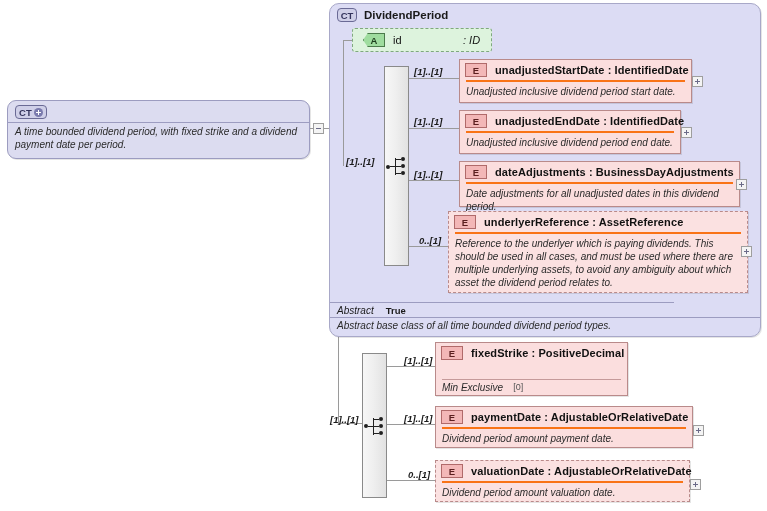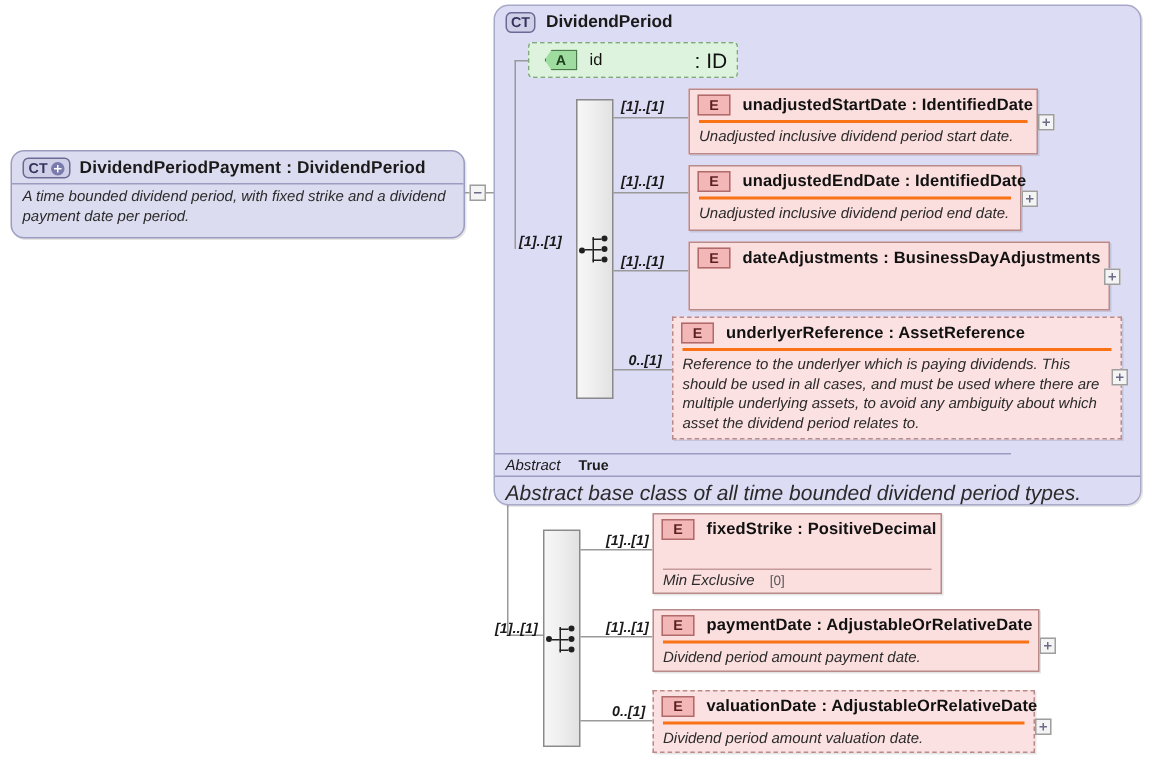--- a/index.html
+++ b/index.html
@@ -174,22 +174,23 @@
     color: #1d3d1d;
     clip-path: polygon(22% 0, 100% 0, 100% 100%, 22% 100%, 0 50%);
     margin-left: 6px;
   }
   .attr-name {
     font-size: 11px;
     color: #111;
     width: 62px;
   }
   .attr-type {
-    font-size: 14px;
+    font-size: 11px;
     color: #111;
+    font-style: italic;
   }
 
   
   .seq-box {
     position: absolute;
     background: linear-gradient(to right, #f7f7f7 0%, #efefef 45%, #e2e2e2 100%);
     border: 1px solid #8a8a8a;
     box-sizing: border-box;
     display: flex;
     align-items: center;
@@ -301,37 +302,36 @@
     font-size: 10px;
   }
   .abstract-label { font-style: italic; color: #1a1a1a; }
   .abstract-val { font-weight: bold; color: #1a1a1a; font-size: 9.5px; }
   .abstract-doc {
     position: absolute;
     border-top: 1px solid #9c9cc0;
     box-sizing: border-box;
     padding-left: 7px;
     padding-top: 2px;
-    font-size: 14px;
+    font-size: 10px;
     font-style: italic;
     color: #2a2a2a;
   }
 </style>
 </head>
 <body>
 
 <div id="canvas">
 
   <div class="ct-box" style="left:7px; top:100px; width:303px; height:59px;">
     <div class="ct-head">
       <span class="badge-ct">
         <span>CT</span>
         <span class="plus-circle"></span>
       </span>
-      <span class="ct-title">DividendPeriodPayment : DividendPeriod</span>
     </div>
     <div class="ct-doc">A time bounded dividend period, with fixed strike and a dividend payment date per period.</div>
   </div>
 
   <div class="toggle" style="left:313px; top:123px;"></div>
 
   <div class="line-h" style="left:310px; top:128px; width:4px;"></div>
   <div class="line-h" style="left:324px; top:128px; width:14px;"></div>
   <div class="line-v" style="left:338px; top:128px; height:295px;"></div>
 
@@ -392,20 +392,21 @@
   </div>
   <div class="toggle plus" style="left:681px; top:127px;"></div>
 
   <div class="line-h" style="left:409px; top:180px; width:50px;"></div>
   <div class="card" style="left:414px; top:169px;">[1]..[1]</div>
   <div class="el-box" style="left:459px; top:161px; width:281px; height:46px;">
     <div class="el-head">
       <span class="badge-e">E</span>
       <span class="el-title">dateAdjustments : BusinessDayAdjustments</span>
     </div>
+    <div class="el-body">Date adjustments for all unadjusted dates in this dividend period.</div>
   </div>
   <div class="toggle plus" style="left:736px; top:179px;"></div>
 
   <div class="line-h" style="left:409px; top:246px; width:50px;"></div>
   <div class="card" style="left:419px; top:235px;">0..[1]</div>
   <div class="el-box optional" style="left:448px; top:211px; width:300px; height:82px;">
     <div class="el-head">
       <span class="badge-e">E</span>
       <span class="el-title">underlyerReference : AssetReference</span>
     </div>

